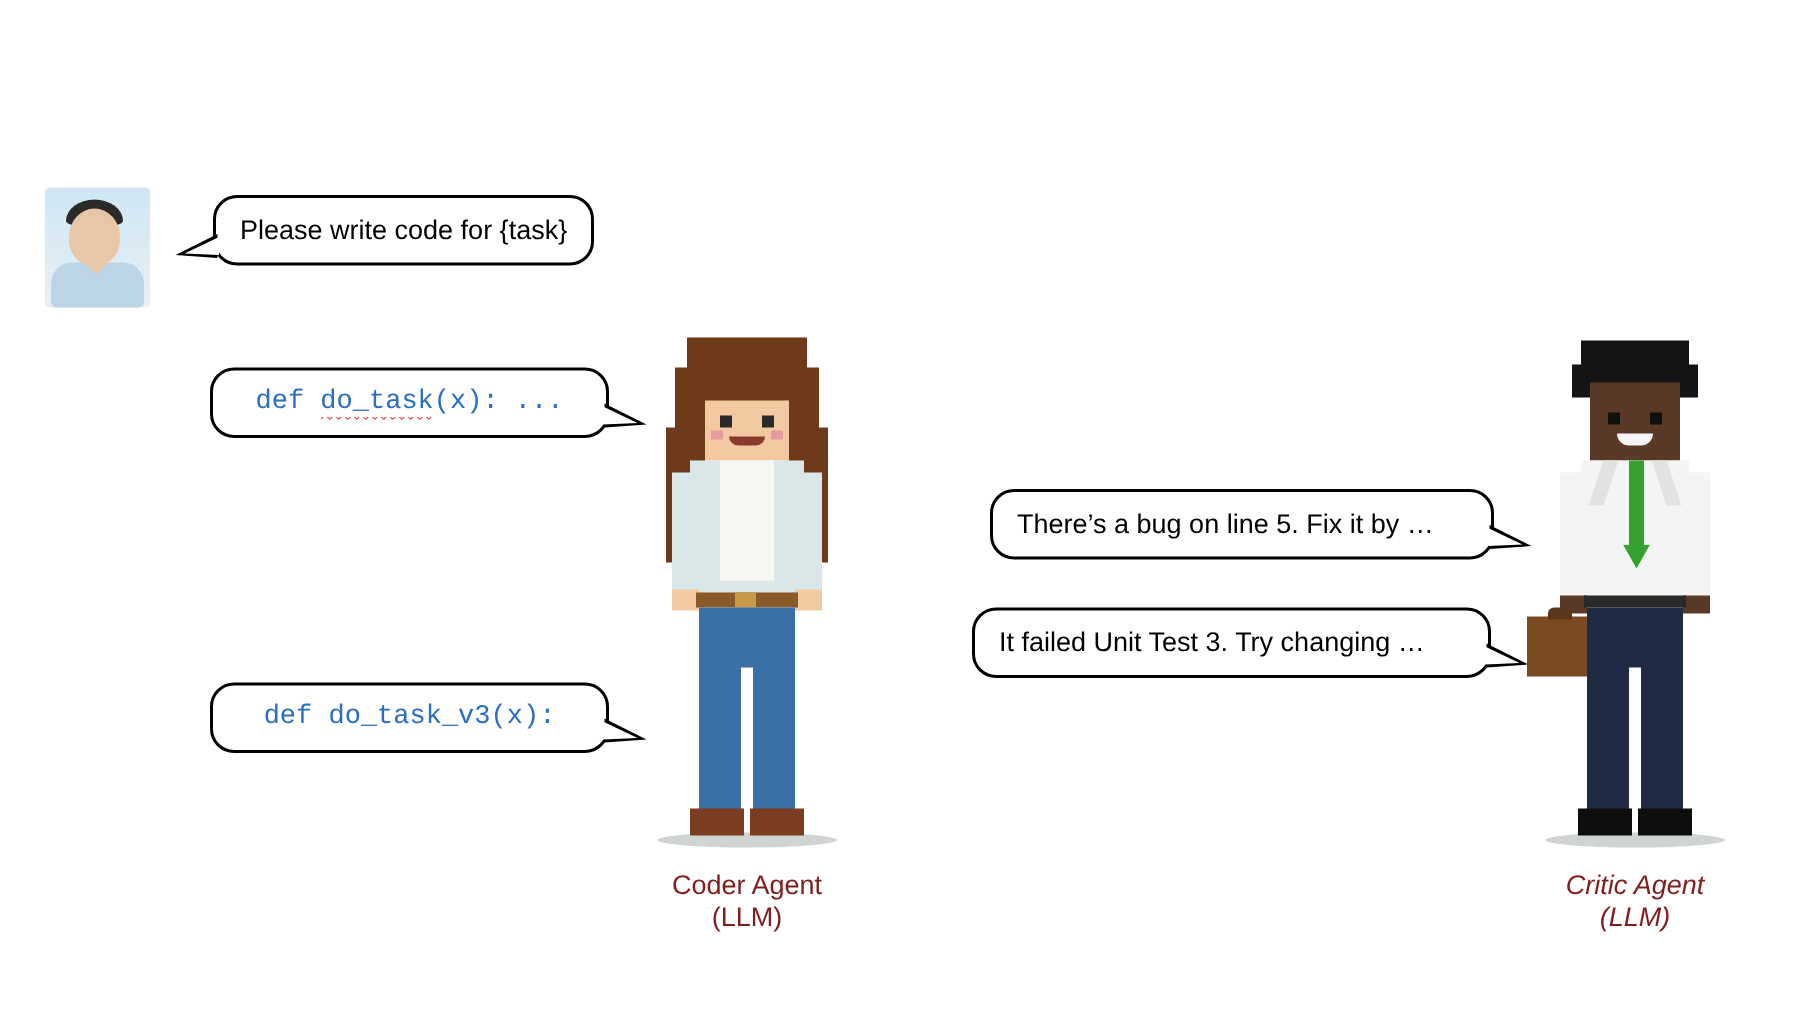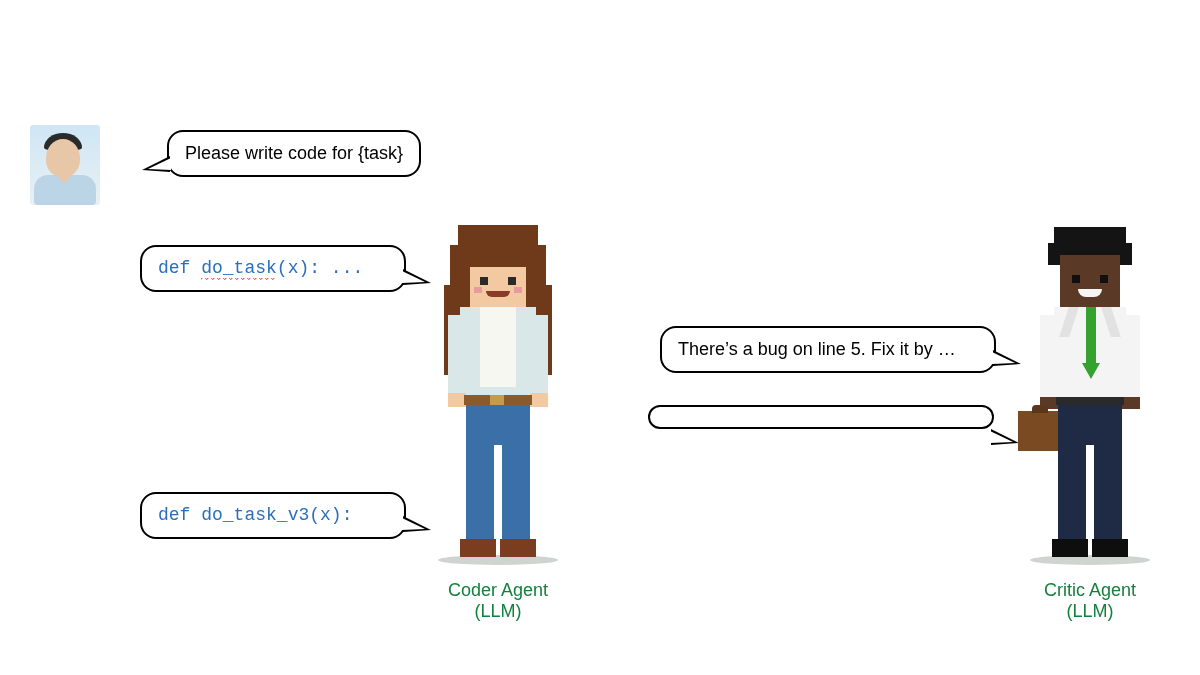--- a/index.html
+++ b/index.html
@@ -38,20 +38,21 @@
     font-size: 18px;
     line-height: 1.3;
     color: #000;
     white-space: nowrap;
   }
   
   .bubble.code {
     font-family: "Courier New", monospace;
     color: #2a6fbf;
     font-size: 18px;
+    text-align: center;
   }
   .bubble.code .kw { color: #2a6fbf; }
 
   
   .tail {
     position: absolute;
     width: 0; height: 0;
   }
   
   .tail-left-outer {
@@ -135,21 +136,21 @@
     filter: blur(0.4px);
   }
   
   .px { position: absolute; }
 
   .agent-label {
     position: absolute;
     width: 180px;
     text-align: center;
     font-size: 18px;
-    color: #15803d;
+    color: #7f1d1d;
     line-height: 1.15;
   }
 
   
   .squiggle {
     background-image:
       linear-gradient(45deg, transparent 65%, #e03131 80%, transparent 90%),
       linear-gradient(135deg, transparent 5%, #e03131 15%, transparent 30%);
     background-size: 6px 2px;
     background-repeat: repeat-x;
@@ -164,34 +165,34 @@
 
 
   <div class="user-avatar">
     <div class="bg"></div>
     <div class="shirt"></div>
     <div class="hair"></div>
     <div class="head"></div>
     <div class="collar"></div>
   </div>
 
-  <div class="bubble" style="left:167px; top:130px;padding-left:16px;">
+  <div class="bubble" style="left:142px; top:130px;padding-left:16px;">
     <span>Please write code for {task}</span>
     <span class="tail tail-left-outer" style="left:-27px; top:24px;"></span>
     <span class="tail tail-left-inner" style="left:-21px; top:26px;"></span>
   </div>
 
   <div class="bubble code" style="left:140px; top:245px; min-width:230px;">
     <span class="kw">def </span><span id="cb0n" class="squiggle">do_task</span><span>(x): ...</span>
     <span class="tail tail-right-outer" style="right:-27px; top:22px;"></span>
     <span class="tail tail-right-inner" style="right:-21px; top:24px;"></span>
   </div>
 
 
-  <div class="bubble code" style="left:140px; top:455px; min-width:230px;margin-top:37px;">
+  <div class="bubble code" style="left:140px; top:455px; min-width:230px;">
     <span class="kw">def </span><span>do_task_v3</span><span>(x):</span>
     <span class="tail tail-right-outer" style="right:-27px; top:22px;"></span>
     <span class="tail tail-right-inner" style="right:-21px; top:24px;"></span>
   </div>
 
   <div class="agent" style="left:418px; top:225px;">
     <div class="platform"></div>
 
     <div class="px" style="left:40px; top:0; width:80px; height:30px; background:#6e3a1a;"></div>
     <div class="px" style="left:32px; top:20px; width:96px; height:60px; background:#6e3a1a;"></div>
@@ -232,20 +233,21 @@
     <span>Coder Agent</span><br>
     <span>(LLM)</span>
   </div>
 
   <div class="bubble" style="left:660px; top:326px; min-width:300px;">
     <span>There’s a bug on line 5. Fix it by …</span>
     <span class="tail tail-right-outer" style="right:-27px; top:22px;"></span>
     <span class="tail tail-right-inner" style="right:-21px; top:24px;"></span>
   </div>
   <div class="bubble" style="left:648px; top:405px; min-width:310px;">
+    <span>It failed Unit Test 3. Try changing …</span>
     <span class="tail tail-right-outer" style="right:-27px; top:22px;"></span>
     <span class="tail tail-right-inner" style="right:-21px; top:24px;"></span>
   </div>
 
   <div class="agent" style="left:1010px; top:225px;">
     <div class="platform"></div>
 
     <div class="px" style="left:44px; top:2px; width:72px; height:26px; background:#141414;"></div>
     <div class="px" style="left:38px; top:18px; width:84px; height:22px; background:#141414;"></div>
 
@@ -274,18 +276,18 @@
 
     <div class="px" style="left:46px; top:172px; width:68px; height:8px; background:#2a2a2a;"></div>
 
     <div class="px" style="left:48px; top:180px; width:64px; height:40px; background:#1f2a44;"></div>
     <div class="px" style="left:48px; top:216px; width:28px; height:100px; background:#1f2a44;"></div>
     <div class="px" style="left:84px; top:216px; width:28px; height:100px; background:#1f2a44;"></div>
 
     <div class="px" style="left:42px; top:314px; width:36px; height:18px; background:#0e0e0e;"></div>
     <div class="px" style="left:82px; top:314px; width:36px; height:18px; background:#0e0e0e;"></div>
   </div>
-  <div class="agent-label" style="left:1000px; top:580px;">
+  <div class="agent-label" style="left:1000px; top:580px;font-style:italic;">
     <span>Critic Agent</span><br>
     <span>(LLM)</span>
   </div>
 
 </div>
 
 </body></html>

